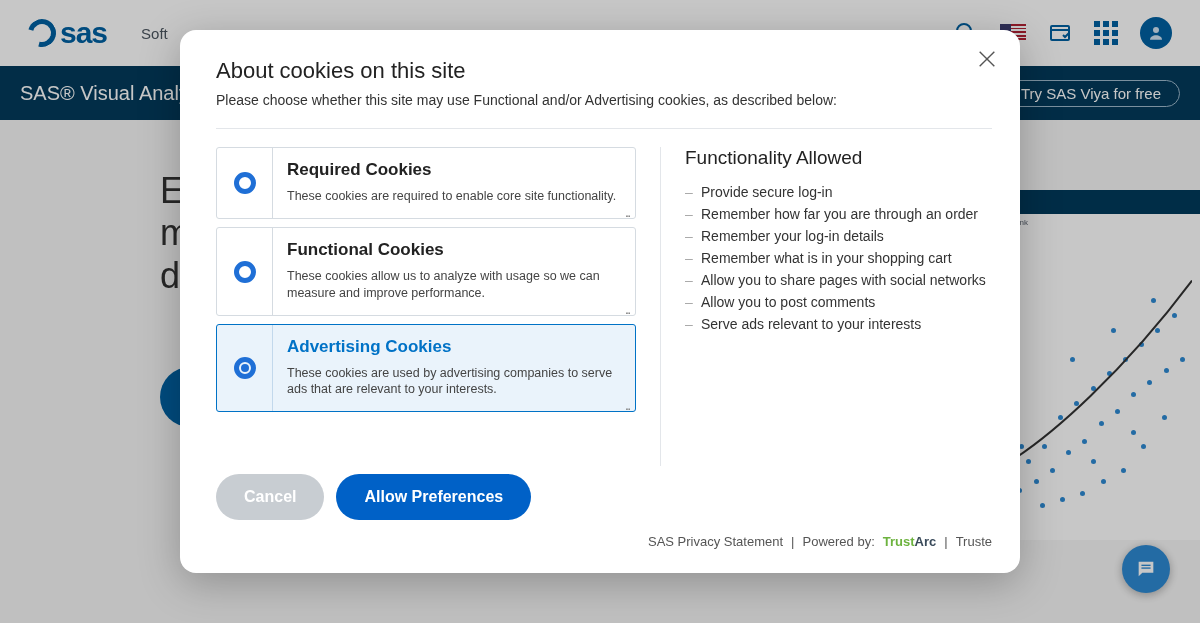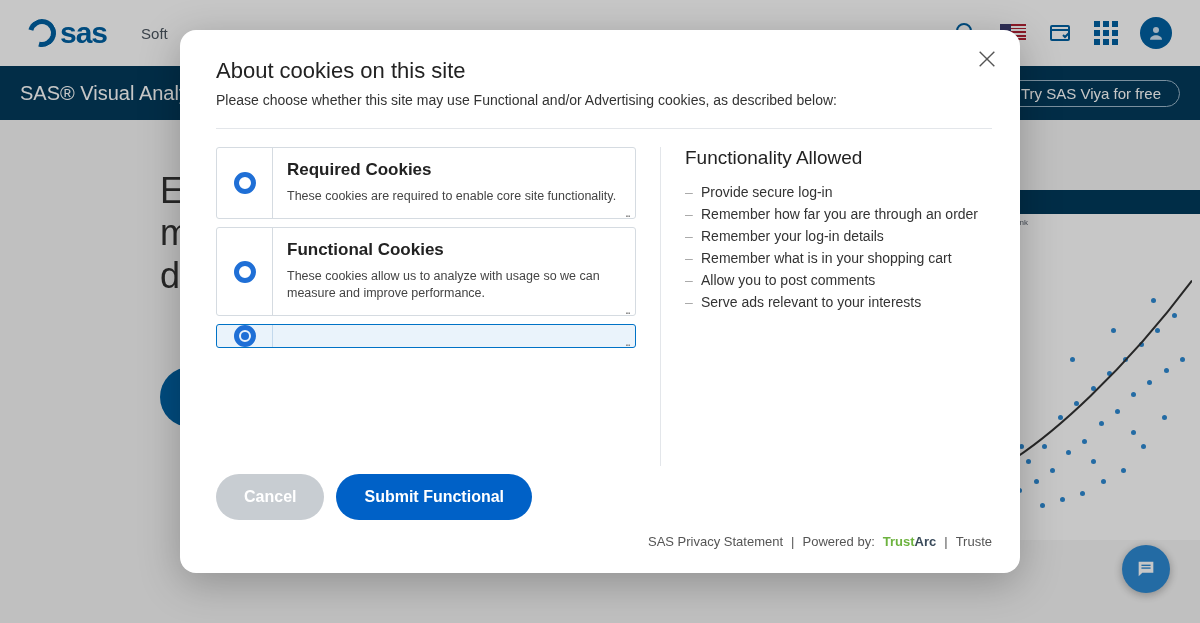--- a/index.html
+++ b/index.html
@@ -221,39 +221,44 @@
           <div class="card-body">
             <h3>Functional Cookies</h3>
             <p>These cookies allow us to analyze with usage so we can measure and improve performance.</p>
           </div>
           <div class="dots-corner">...</div>
         </div>
         <div class="cookie-card selected">
           <div class="radio-cell">
             <div class="radio-outer filled"></div>
           </div>
+          <div class="card-body">
+            <h3>Advertising Cookies</h3>
+            <p>These cookies are used by advertising companies to serve ads that are relevant to your interests.</p>
+          </div>
           <div class="dots-corner">...</div>
         </div>
       </div>
     <div class="right-col">
       <h3>Functionality Allowed</h3>
       <ul class="func-list" id="func-list">
           <li>Provide secure log-in</li>
           <li>Remember how far you are through an order</li>
           <li>Remember your log-in details</li>
           <li>Remember what is in your shopping cart</li>
+          <li>Allow you to share pages with social networks</li>
           <li>Allow you to post comments</li>
           <li>Serve ads relevant to your interests</li>
         </ul>
     </div>
   </div>
 
   <div class="actions">
     <button class="btn btn-cancel">Cancel</button>
-    <button class="btn btn-submit">Submit Functional</button>
+    <button class="btn btn-submit">Allow Preferences</button>
   </div>
 
   <div class="modal-footer">
     <a>SAS Privacy Statement</a>
     <span>|</span>
     <span>Powered by:</span>
     <span class="trustarc"><span class="t">Trust</span><span class="rust">Arc</span></span>
     <span>|</span>
     <a>Truste</a>
   </div>

